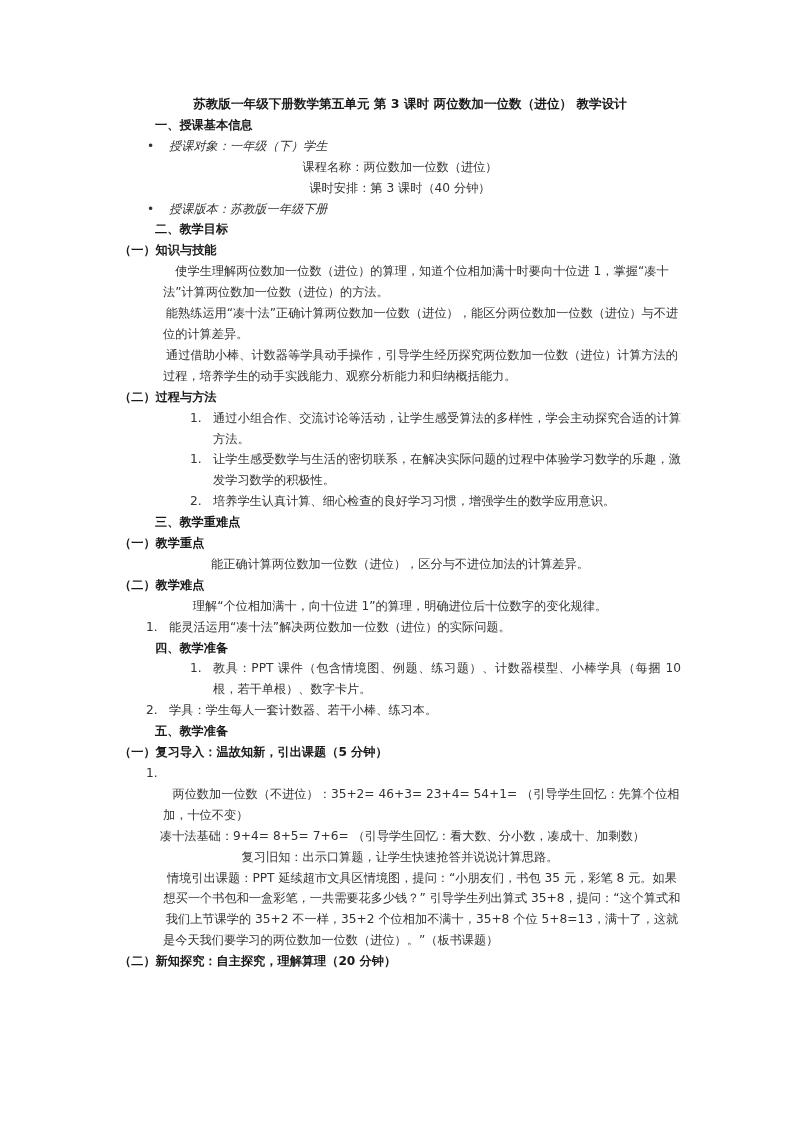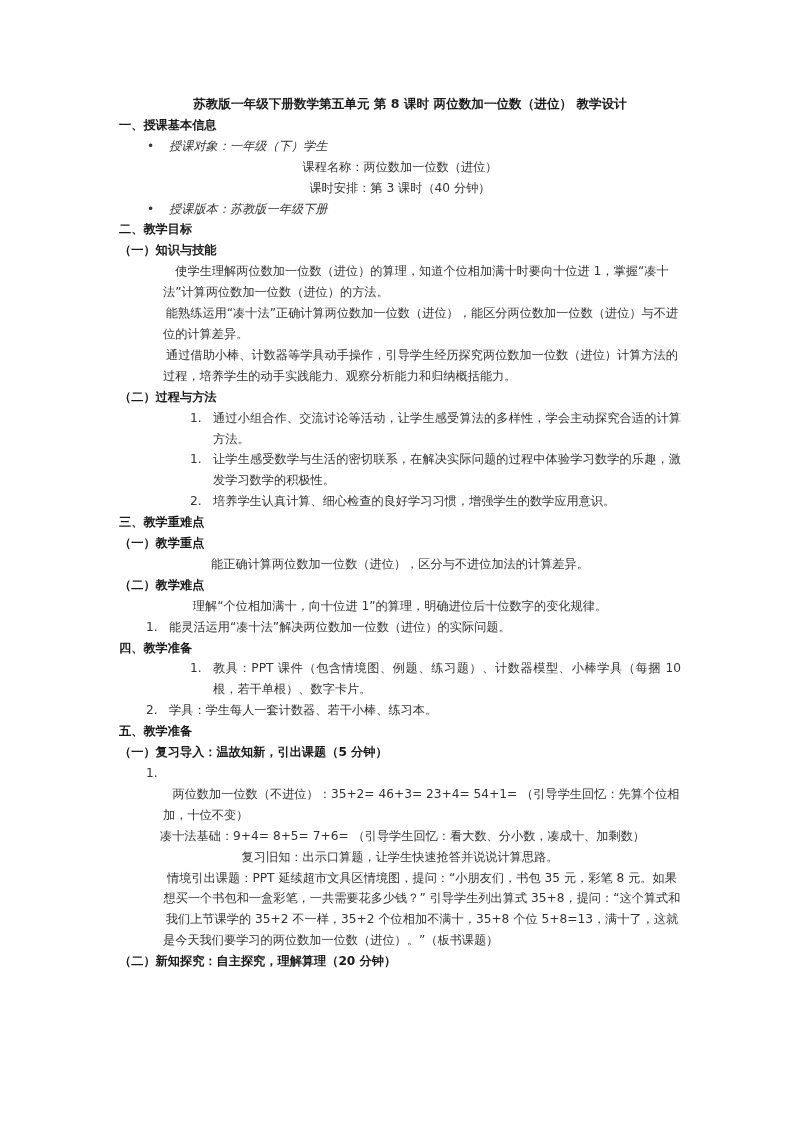--- a/index.html
+++ b/index.html
@@ -2,36 +2,36 @@
 <html><head>
 <meta charset="utf-8">
 <style>
   html, body { margin: 0; padding: 0; background: #ffffff; }
   body { width: 794px; height: 1123px; position: relative; overflow: hidden;
          font-family: "DejaVu Sans", "Liberation Sans", sans-serif; color: #2a2a2a; }
   .page { position: absolute; left: 119px; top: 94px; width: 562px; }
   .line { font-size: 12.2px; line-height: 20.9px; white-space: nowrap; letter-spacing: 0px; }
   .wrap { white-space: normal; text-align: justify; text-align-last: left; margin-left: 44px; }
   .title { text-align: center; font-weight: bold; color: #1a1a1a; padding-left: 20px; font-size: 12.6px; }
-  .h1 { font-weight: bold; color: #1a1a1a; }
+  .h1 { font-weight: bold; color: #1a1a1a; margin-left: 36px; }
   .h2 { font-weight: bold; color: #1a1a1a; }
   .p  { color: #333; text-align: center; }
   .bullet { padding-left: 30px; position: relative; color: #333; }
   .bullet .dot { position: absolute; left: 28px; top: 0; }
   .bullet .txt { padding-left: 20px; font-style: italic; }
   .num { position: relative; color: #333; padding-left: 50px; }
   .num .n { position: absolute; left: 27px; top: 0; }
   .indent1 { padding-left: 8px; }
   .numonly { padding-left: 27px; color: #333; }
 </style>
 </head>
 <body>
 
 <div class="page">
-  <div class="line title">苏教版一年级下册数学第五单元 第 8 课时 两位数加一位数（进位） 教学设计</div>
+  <div class="line title">苏教版一年级下册数学第五单元 第 3 课时 两位数加一位数（进位） 教学设计</div>
 
   <div class="line h1">一、授课基本信息</div>
   <div class="line bullet">
     <span class="dot">•</span>
     <span class="txt">授课对象：一年级（下）学生</span>
   </div>
   <div class="line p">课程名称：两位数加一位数（进位）</div>
   <div class="line p">课时安排：第 3 课时（40 分钟）</div>
   <div class="line bullet">
     <span class="dot">•</span>

